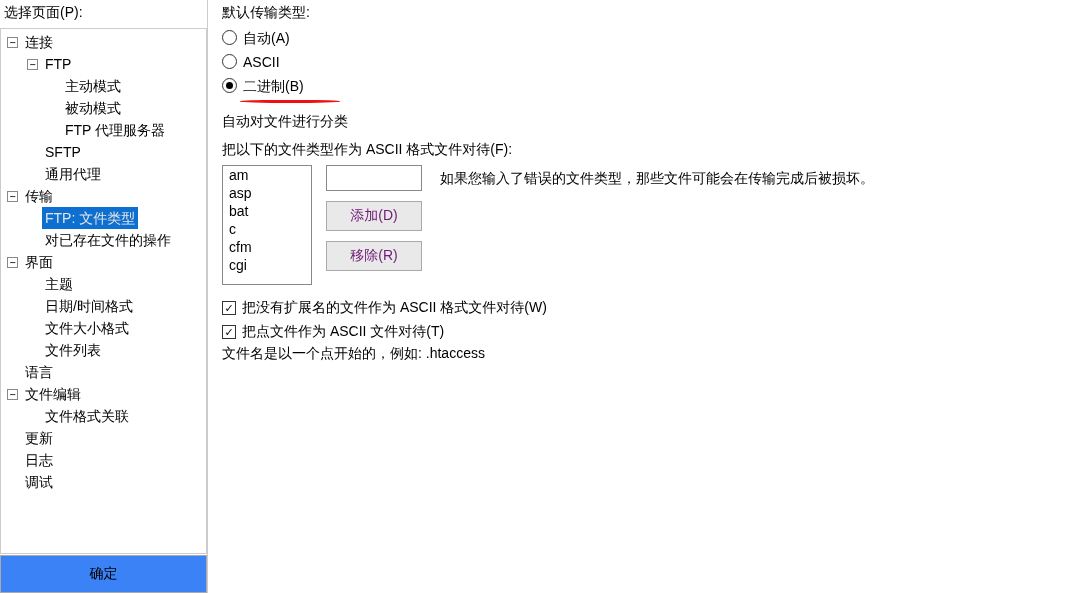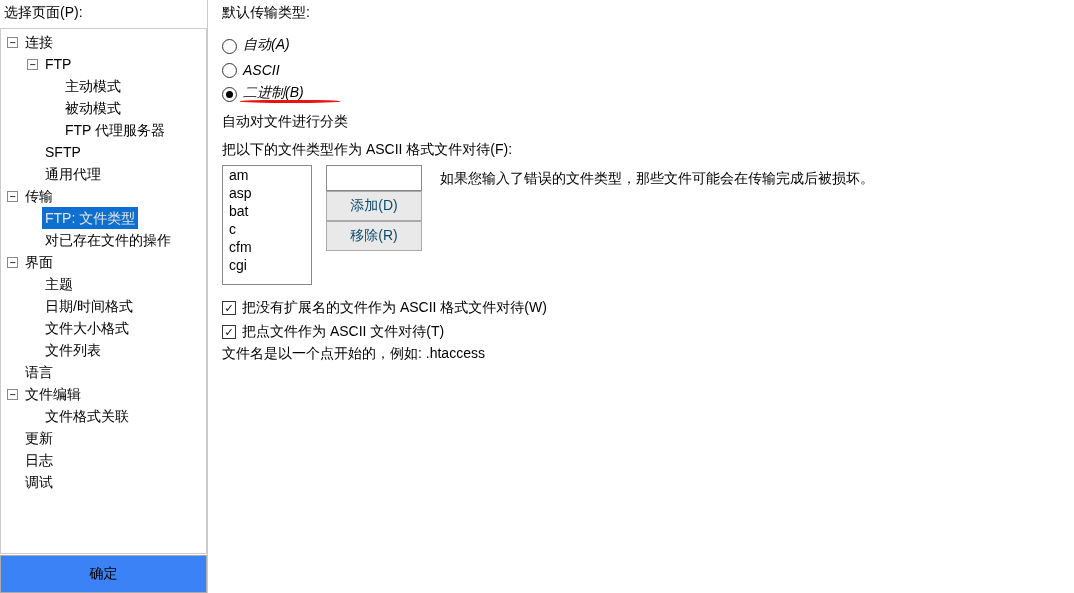--- a/index.html
+++ b/index.html
@@ -78,23 +78,22 @@
   }
   
   .main {
     flex: 1;
     padding: 4px 10px 8px 14px;
     position: relative;
   }
   .section-title { margin-bottom: 8px; }
   .radio-row {
     display: flex;
-    align-items: flex-end;
+    align-items: flex-start;
     height: 24px;
-    font-style: italic;
   }
   .radio {
     width: 15px;
     height: 15px;
     border: 1px solid #333;
     border-radius: 50%;
     margin-right: 6px;
     display: inline-flex;
     align-items: center;
     justify-content: center;
@@ -140,21 +139,22 @@
   }
   .hint {
     margin-left: 18px;
     line-height: 26px;
   }
   .btn {
     width: 96px;
     height: 30px;
     border: 1px solid #aaa;
     background: #e9e9e9;
-    color: #0c4a6e;
+    color: #701a75;
+    margin-top: 10px;
     display: flex;
     align-items: center;
     justify-content: center;
   }
   .check-row { display: flex; align-items: center; margin-top: 6px; }
   .check {
     width: 14px;
     height: 14px;
     border: 1px solid #333;
     margin-right: 6px;

